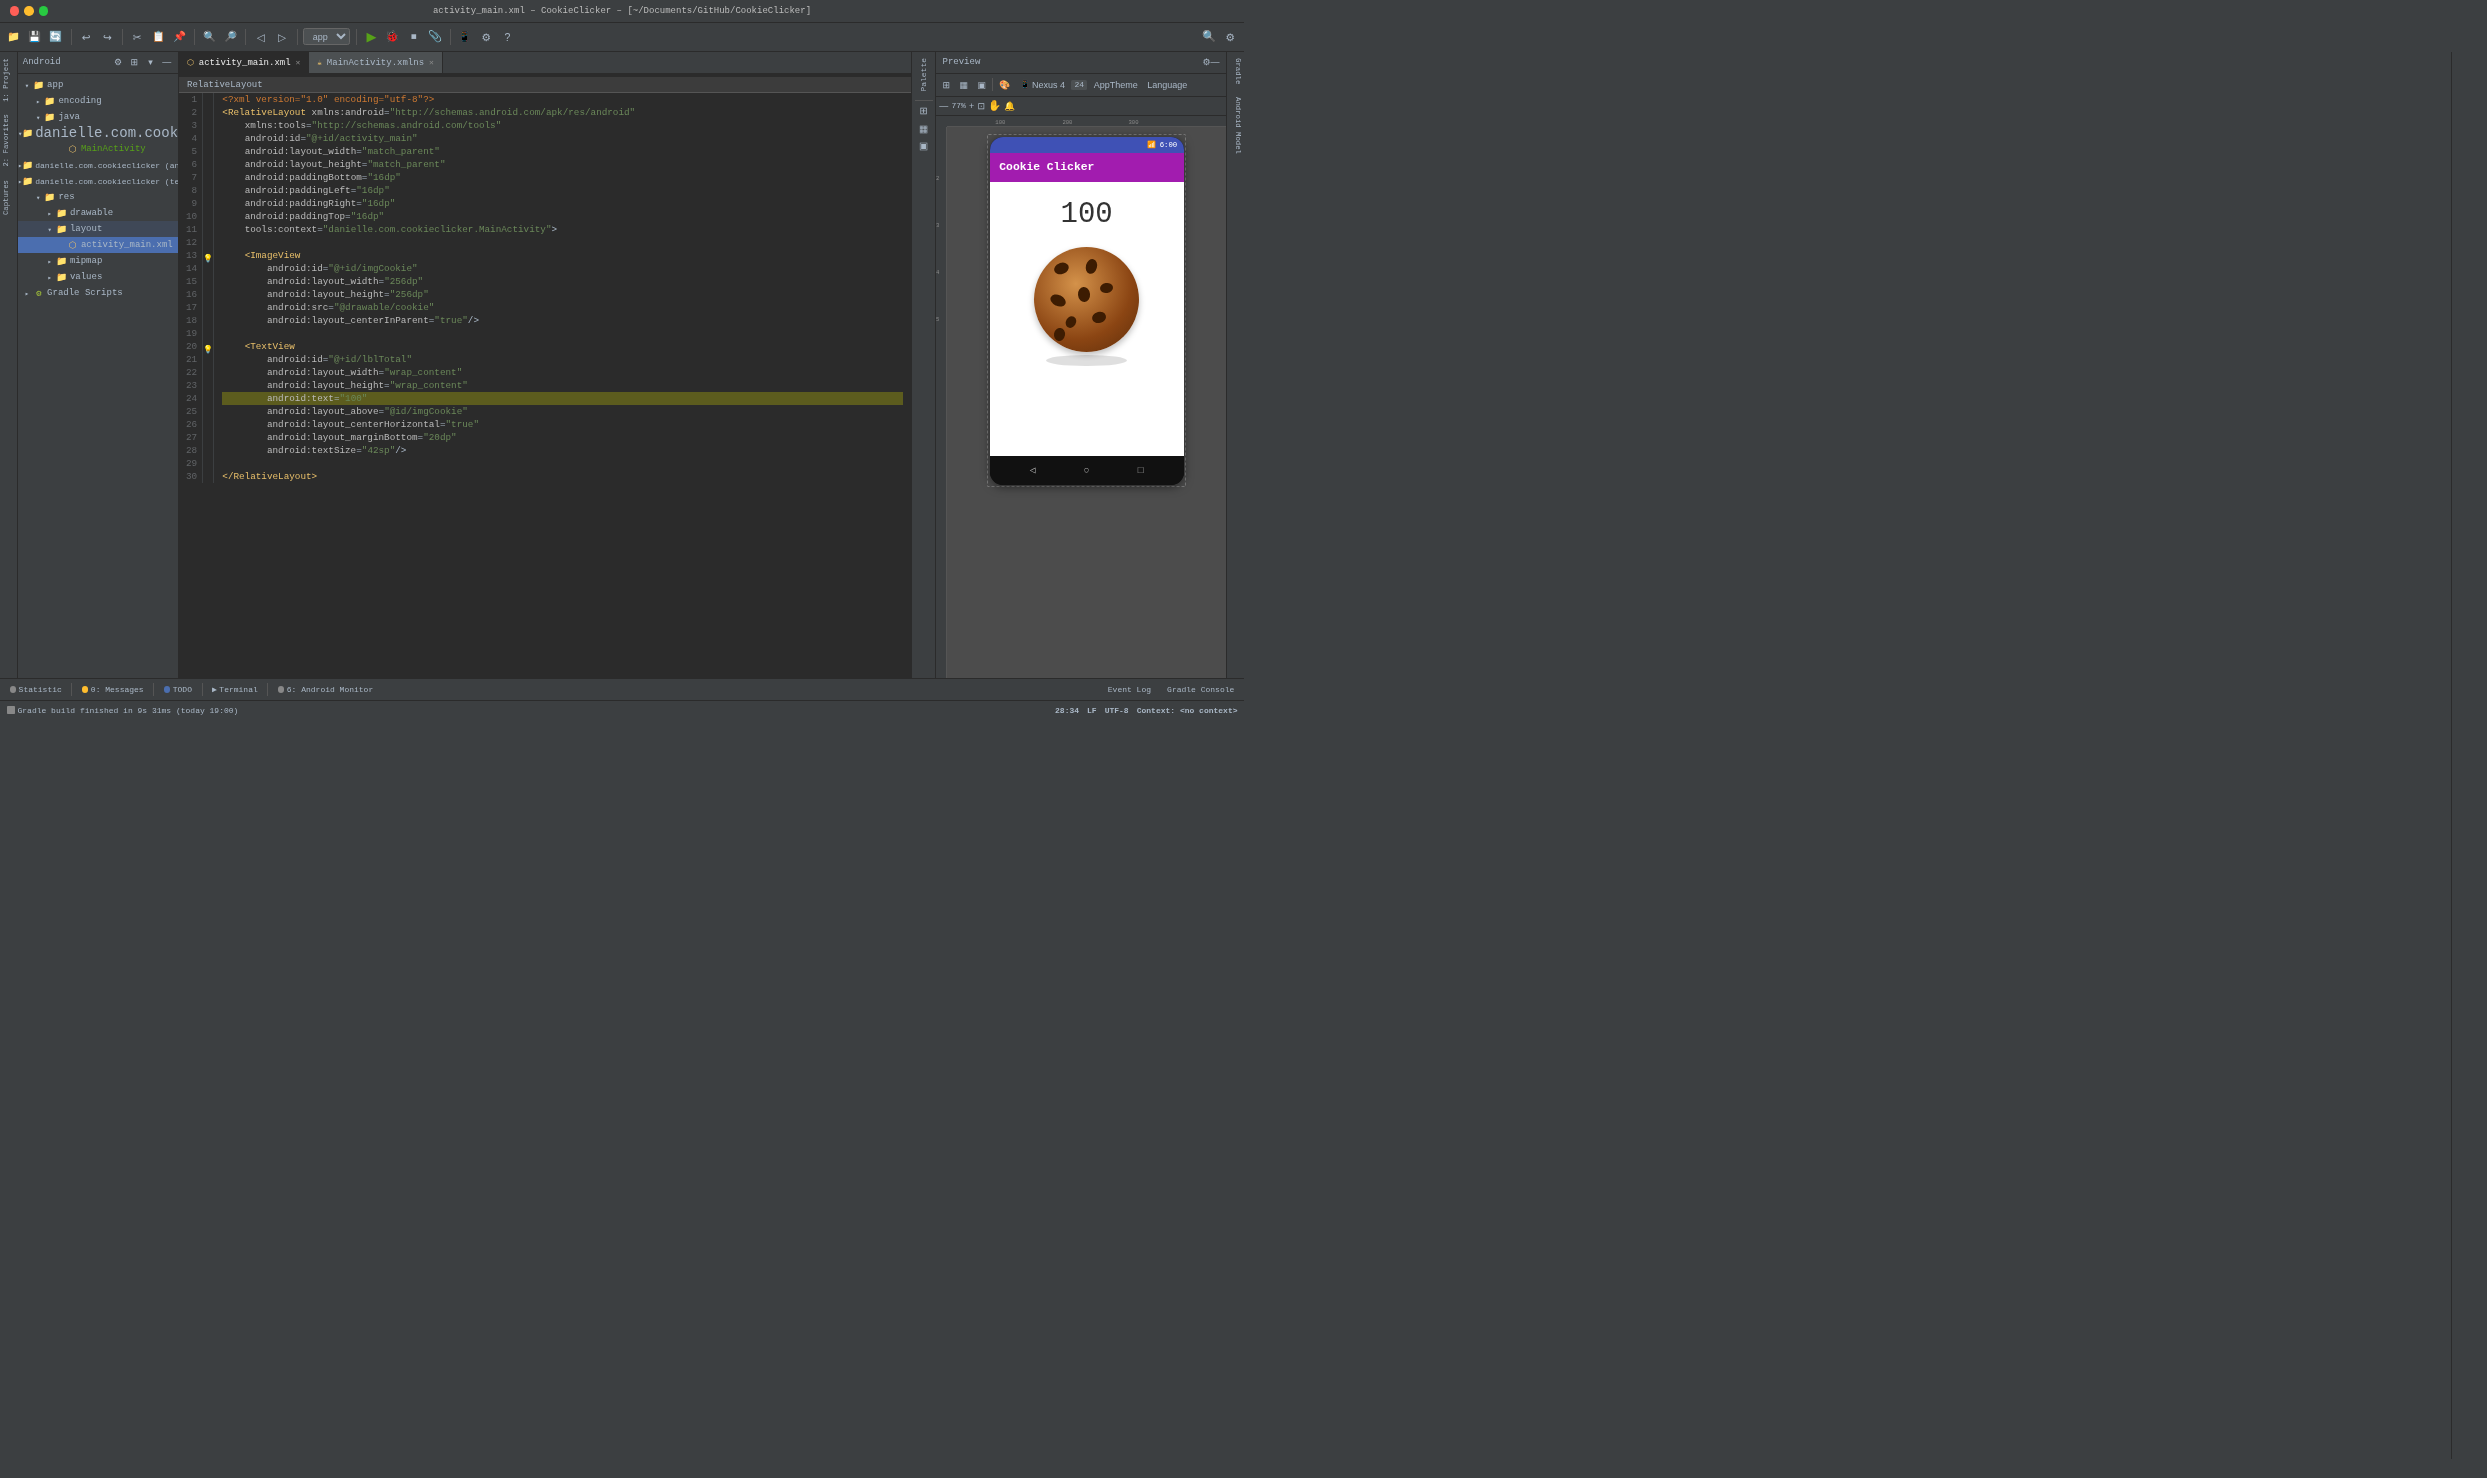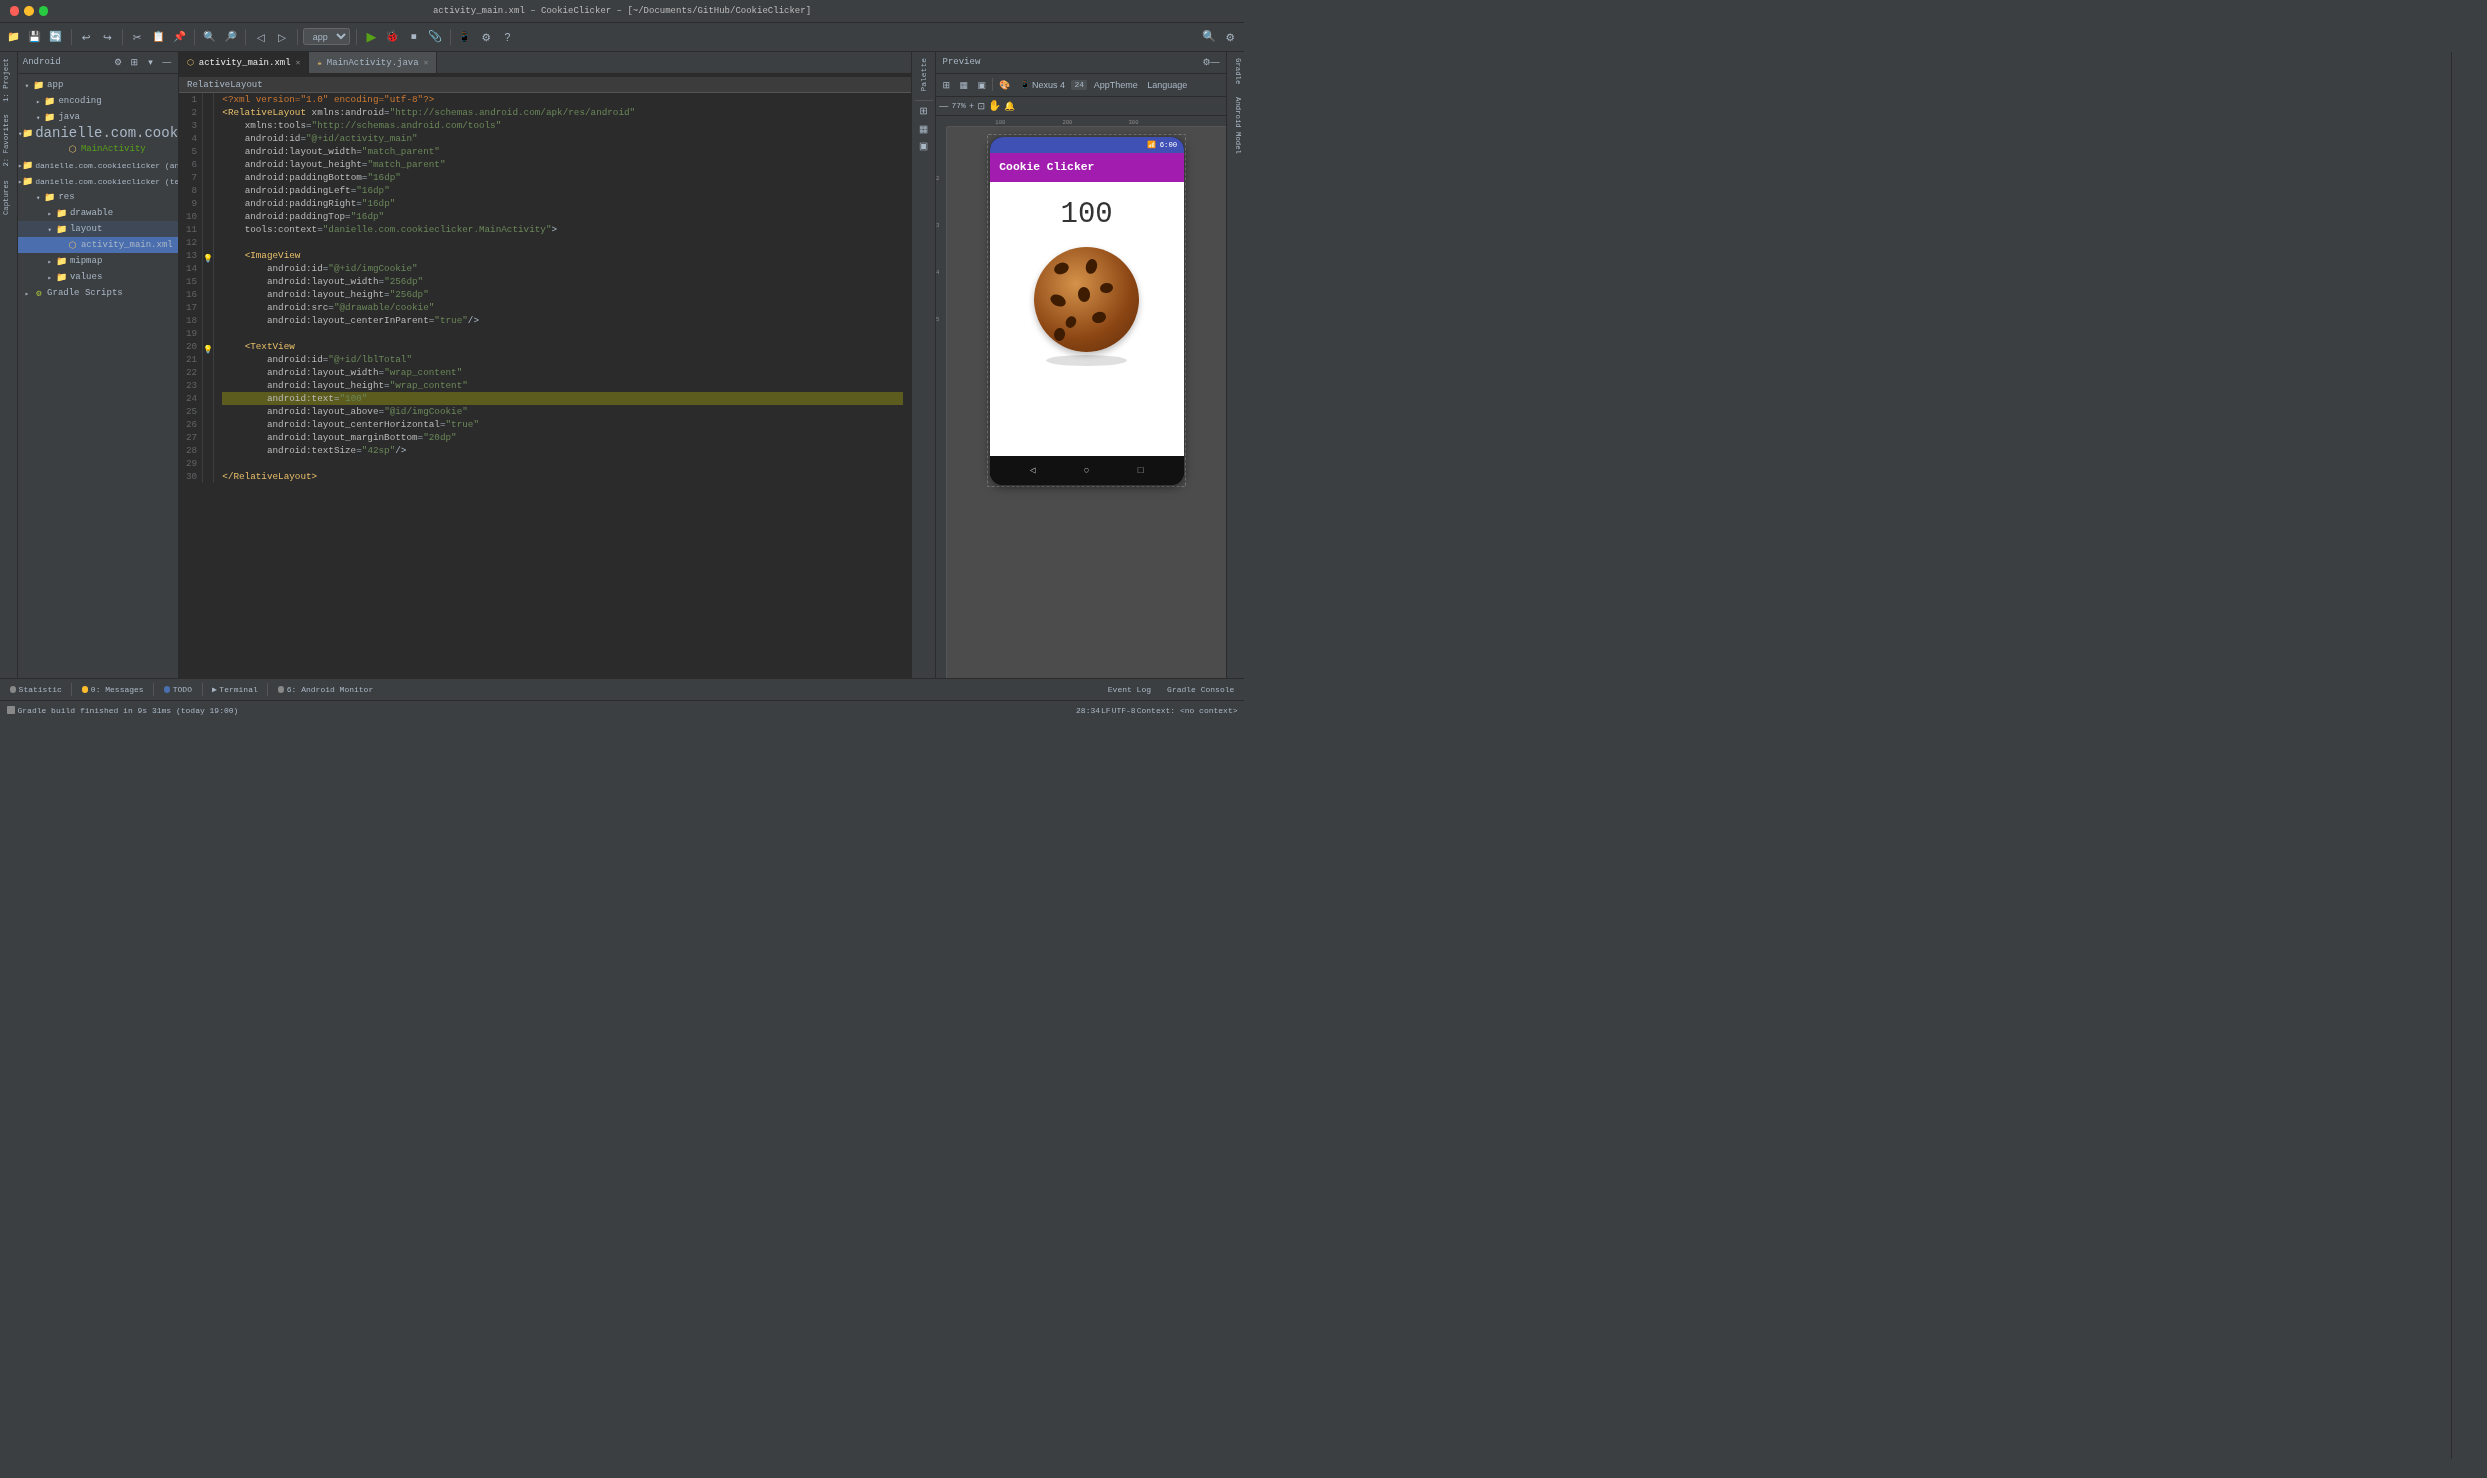--- a/index.html
+++ b/index.html
@@ -426,21 +426,22 @@
       gap: 9.7px;
     }
     .bottom-status {
       display: flex;
       align-items: center;
       gap: 3px;
     }
     .bottom-right {
       margin-left: auto;
       display: flex;
-      gap: 1px;
+      gap: 8px;
+      font-weight: bold;
     }
 
     
     .status-bar {
       height: 22.6px;
       background: #3c3f41;
       border-top: 0.8px solid #2b2b2b;
       display: flex;
       align-items: center;
       padding: 0 6.5px;
@@ -650,21 +651,21 @@
   <div class="editor-area">
 
     <div class="tabs-bar">
       <div class="tab active">
         <span class="tab-icon-xml">⬡</span>
         <span>activity_main.xml</span>
         <span class="tab-close">✕</span>
       </div>
       <div class="tab">
         <span class="tab-icon-java">☕</span>
-        <span>MainActivity.java</span>
+        <span>MainActivity.xmlns</span>
         <span class="tab-close">✕</span>
       </div>
     </div>
 
     <div class="code-editor">
       <div class="code-header-bar">
         <span>RelativeLayout</span>
       </div>
       <div class="code-content">
         <div class="line-numbers">

